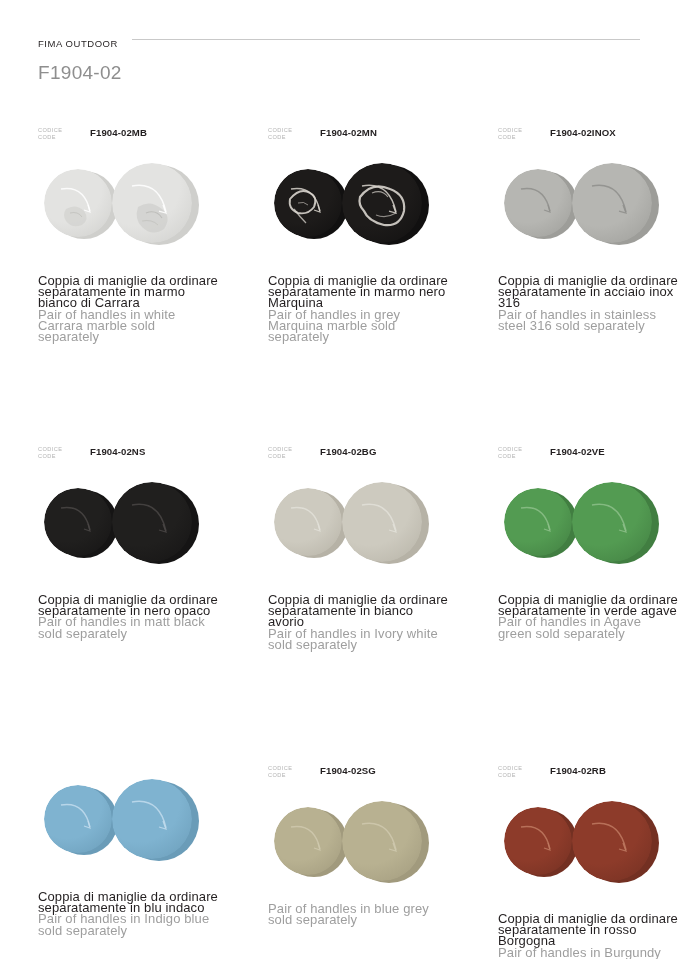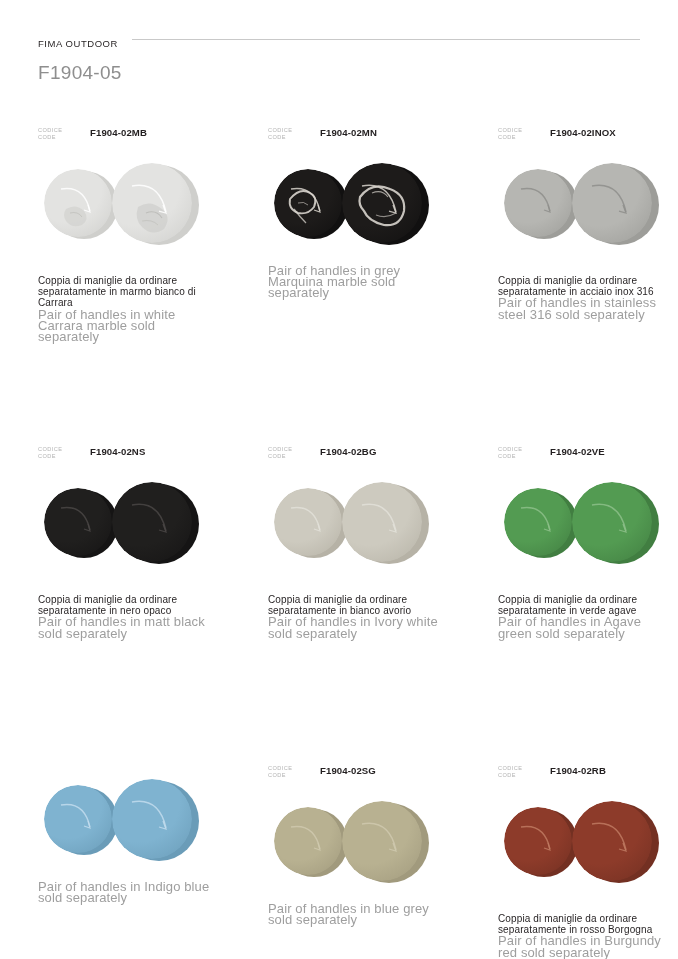--- a/index.html
+++ b/index.html
@@ -152,21 +152,21 @@
   }
   .disc-arc {
     position: absolute;
     z-index: 2;
     pointer-events: none;
   }
 
   
   .desc-it {
     margin-top: 10px;
-    font-size: 10px;
+    font-size: 13px;
     line-height: 11.2px;
     letter-spacing: 0.12px;
     color: #231f20;
     width: 180px;
   }
   .desc-en {
     font-size: 13px;
     line-height: 11.2px;
     letter-spacing: 0.12px;
     color: #9e9e9e;
@@ -174,21 +174,21 @@
   }
 </style>
 </head>
 <body>
 
 <div class="page-header">
   <div class="brand-title">FIMA OUTDOOR</div>
   <div class="header-rule"></div>
 </div>
 
-<div class="page-title">F1904-05</div>
+<div class="page-title">F1904-02</div>
 
 <div class="product-grid">
     <div class="product-card">
     <div class="code-block">
       <div class="code-label">
         <span>CODICE</span>
         <span>CODE</span>
       </div>
       <div class="code-value">F1904-02MB</div>
     </div>
@@ -263,20 +263,21 @@
          <path d="M34 52 Q44 56 54 50" fill="none" stroke="#d8d4cd" stroke-width="1.1" opacity="0.6"></path>
             </svg>
           <svg class="disc-arc" width="80" height="80" viewBox="0 0 80 80">
             <path d="M20 23 Q47 18 54 49" fill="none" stroke="#d8d4cd" stroke-width="1.5" opacity="0.85"></path>
             <path d="M51 42 L54 50 L47 48" fill="none" stroke="#d8d4cd" stroke-width="1.3" opacity="0.85"></path>
           </svg>
         </div>
       </div>
     </div>
 
+    <div class="desc-it">Coppia di maniglie da ordinare separatamente in marmo nero Marquina</div>
     <div class="desc-en">Pair of handles in grey Marquina marble sold separately</div>
   </div>
     <div class="product-card">
     <div class="code-block">
       <div class="code-label">
         <span>CODICE</span>
         <span>CODE</span>
       </div>
       <div class="code-value">F1904-02INOX</div>
     </div>
@@ -440,20 +441,21 @@
           <div class="disc-face" style="background: radial-gradient(circle at 34% 28%, #7fb3d0 0%, #7fb3d0 52%, #6a9cb8 100%);"></div>
 
           <svg class="disc-arc" width="80" height="80" viewBox="0 0 80 80">
             <path d="M20 23 Q47 18 54 49" fill="none" stroke="#c2dced" stroke-width="1.5" opacity="0.85"></path>
             <path d="M51 42 L54 50 L47 48" fill="none" stroke="#c2dced" stroke-width="1.3" opacity="0.85"></path>
           </svg>
         </div>
       </div>
     </div>
 
+    <div class="desc-it">Coppia di maniglie da ordinare separatamente in blu indaco</div>
     <div class="desc-en">Pair of handles in Indigo blue sold separately</div>
   </div>
     <div class="product-card">
     <div class="code-block">
       <div class="code-label">
         <span>CODICE</span>
         <span>CODE</span>
       </div>
       <div class="code-value">F1904-02SG</div>
     </div>

